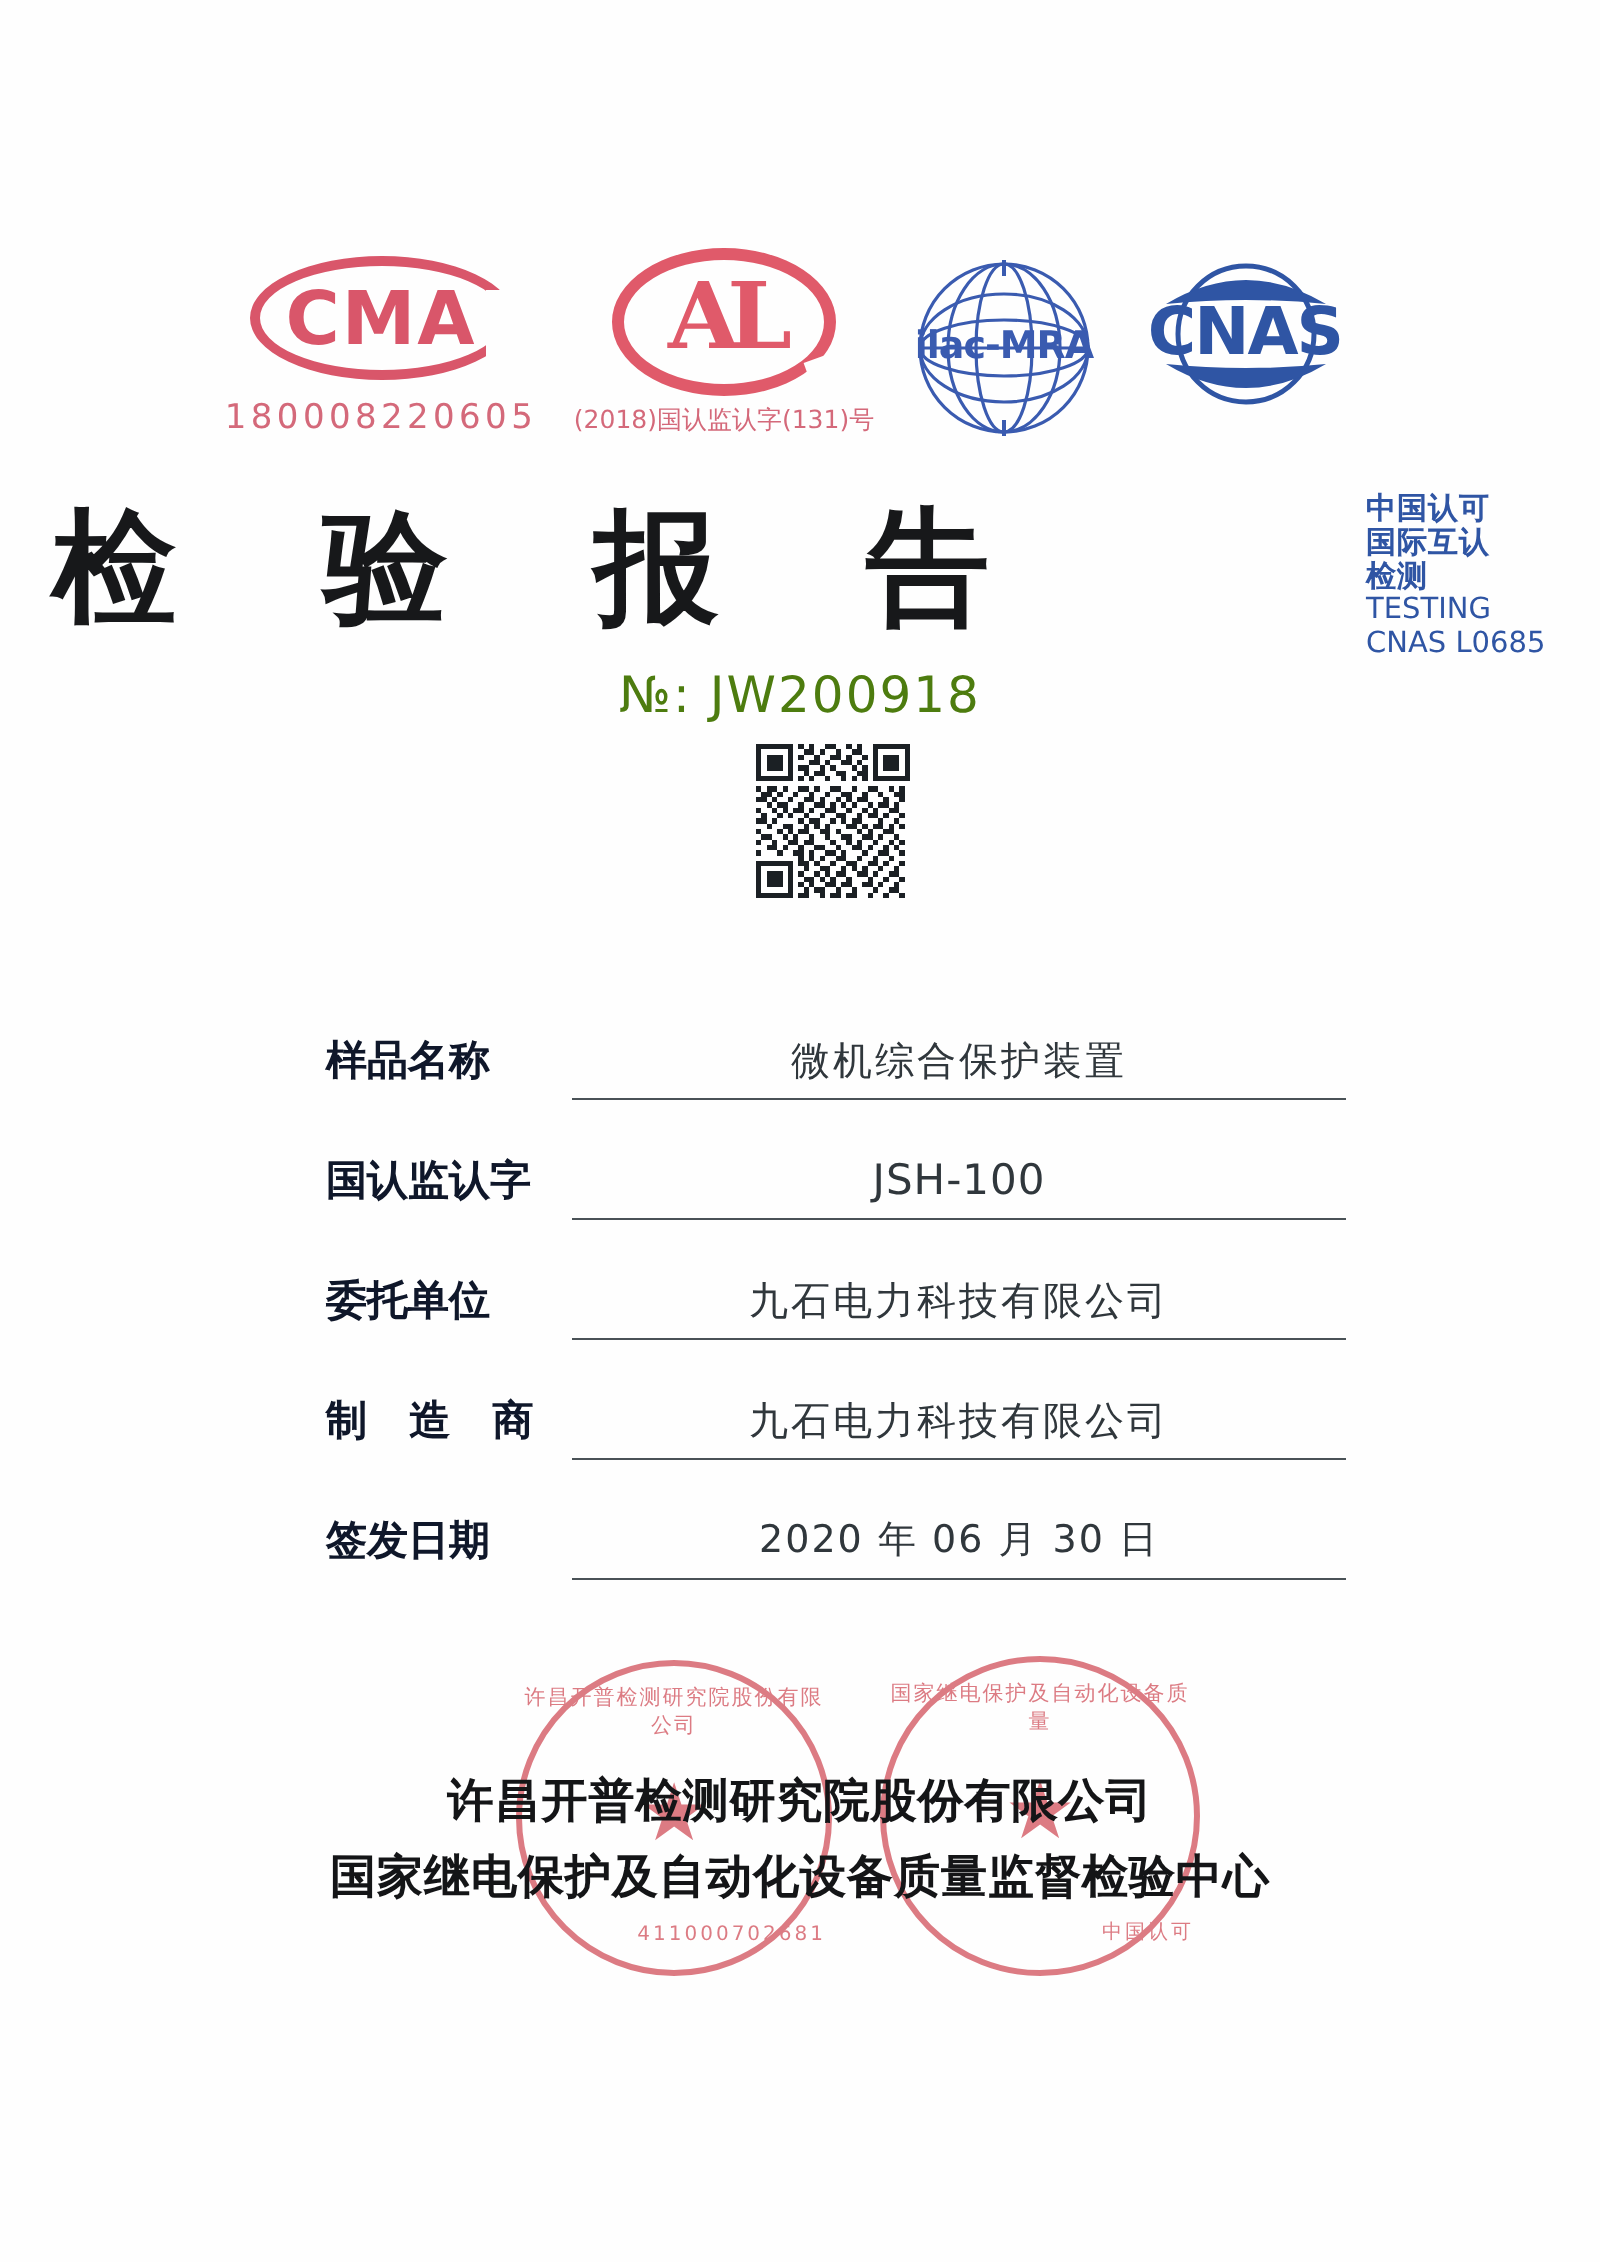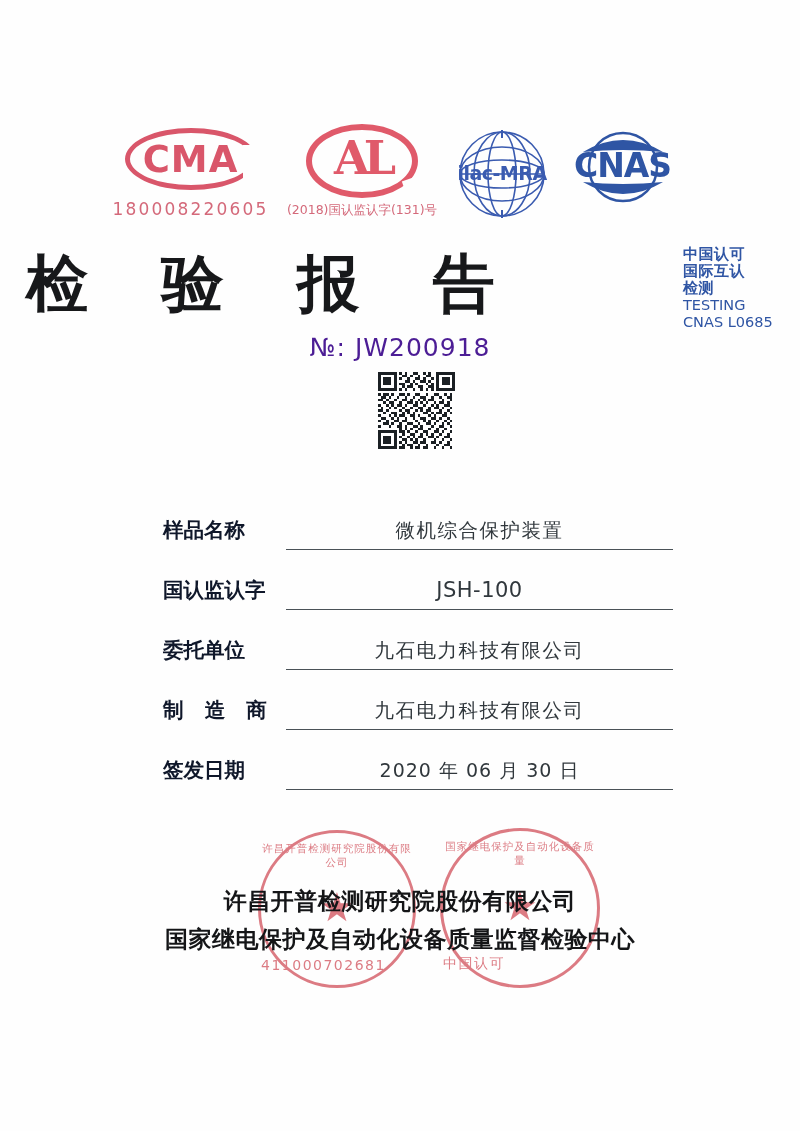--- a/index.html
+++ b/index.html
@@ -159,21 +159,21 @@
     text-indent: 26px;
     line-height: 72px;
   }
   #report-number {
     position: absolute;
     left: 0; top: 333px;
     width: 800px;
     text-align: center;
     font-family: "DejaVu Sans", sans-serif;
     font-size: 25px;
-    color: #4c1d95;
+    color: #4d7c0f;
     letter-spacing: 1px;
   }
 
   
   #qr-code {
     position: absolute;
     left: 378px; top: 372px;
     width: 77px; height: 77px;
   }
 
@@ -247,23 +247,23 @@
   .seal-arc-text {
     position: absolute;
     left: 0; right: 0; top: 9px;
     text-align: center;
     font-size: 10.5px;
     color: #cf4a55;
     letter-spacing: 1px;
   }
   .seal-bottom-text {
     position: absolute;
-    left: 0; right: 0; bottom: 12px;
-    text-align: left;
-    font-size: 14px;
+    left: 10px; right: 0; bottom: 12px;
+    text-align: right;
+    font-size: 10px;
     color: #cf4a55;
     letter-spacing: 1.5px;
   }
 
   
   #footer {
     position: absolute;
     left: 0; top: 882px;
     width: 800px;
     text-align: center;

